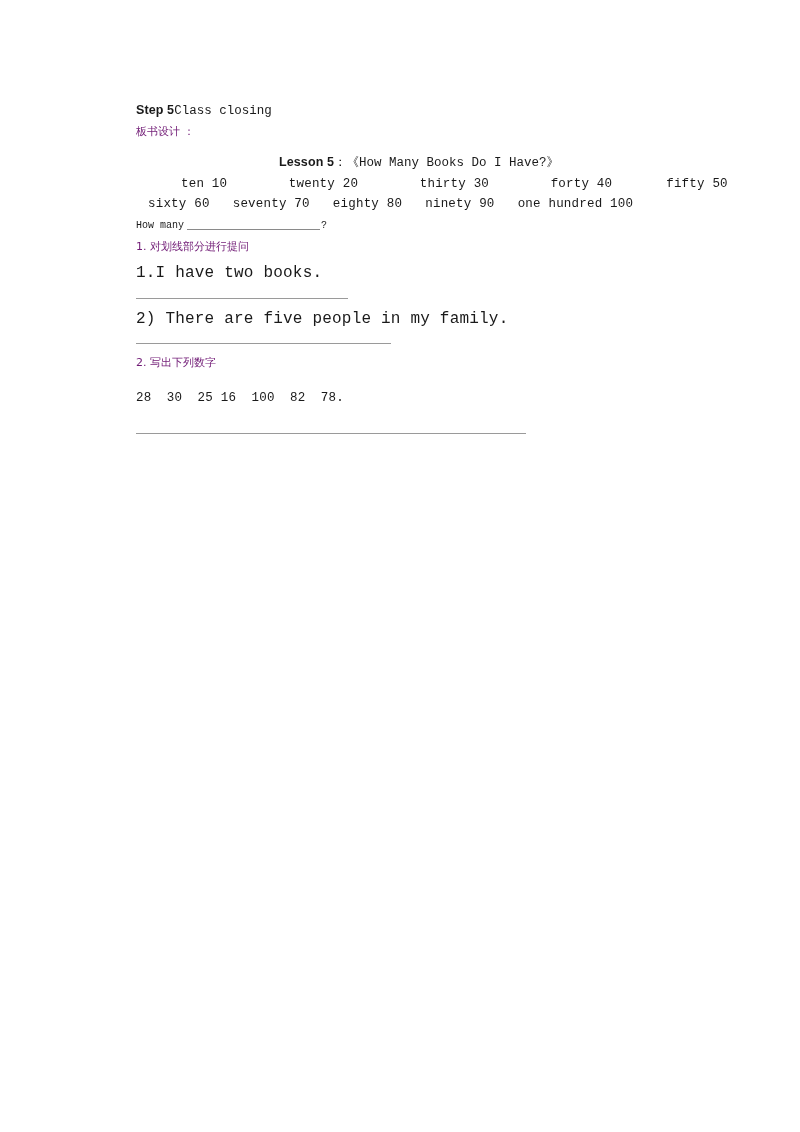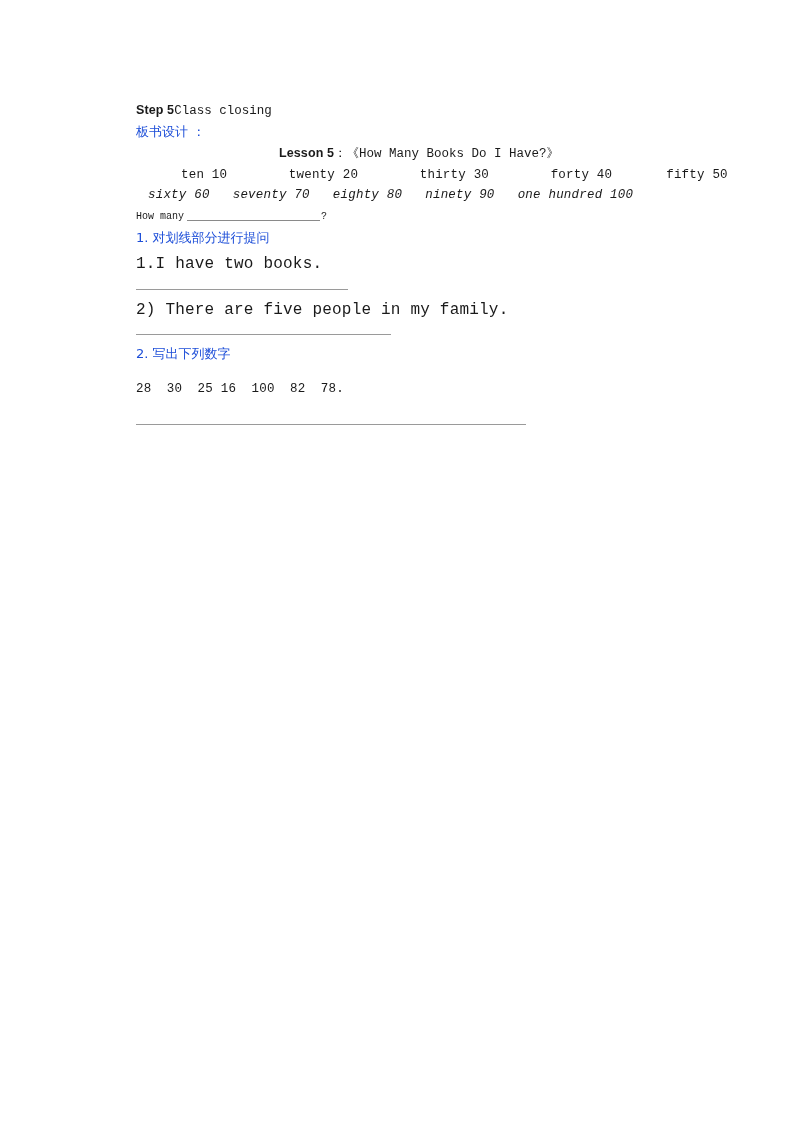--- a/index.html
+++ b/index.html
@@ -24,24 +24,24 @@
     overflow: hidden;
   }
   .content {
     position: absolute;
     left: 120px;
     top: 100px;
     width: 560px;
   }
   .cn {
     font-family: "DejaVu Sans", "Liberation Sans", sans-serif;
-    font-size: 13px;
+    font-size: 11px;
     line-height: 20.8px;
     white-space: pre;
-    color: #1d4ed8;
+    color: #701a75;
   }
   .mix-bold {
     font-family: "Liberation Sans", "DejaVu Sans", sans-serif;
     font-weight: bold;
     font-size: 12.5px;
     letter-spacing: 0.1px;
   }
 
   
   .heading-line {
@@ -50,37 +50,37 @@
     white-space: pre;
   }
 
   
   .lesson-row {
     text-align: left;
     padding-left: 143px;
     line-height: 21px;
     white-space: pre;
     font-size: 12.5px;
+    margin-top: 9px;
   }
 
   
   .num-row-1 {
     white-space: pre;
     font-size: 12.5px;
     line-height: 20.8px;
     padding-left: 45px;
     letter-spacing: 0.2px;
   }
   .num-row-2 {
     white-space: pre;
     font-size: 12.5px;
     line-height: 20.8px;
     padding-left: 12px;
     letter-spacing: 0.2px;
-    font-style: italic;
   }
 
   
   .howmany-row {
     white-space: pre;
     font-size: 10px;
     line-height: 20.8px;
     margin-top: 1px;
   }
   .blank-inline {

